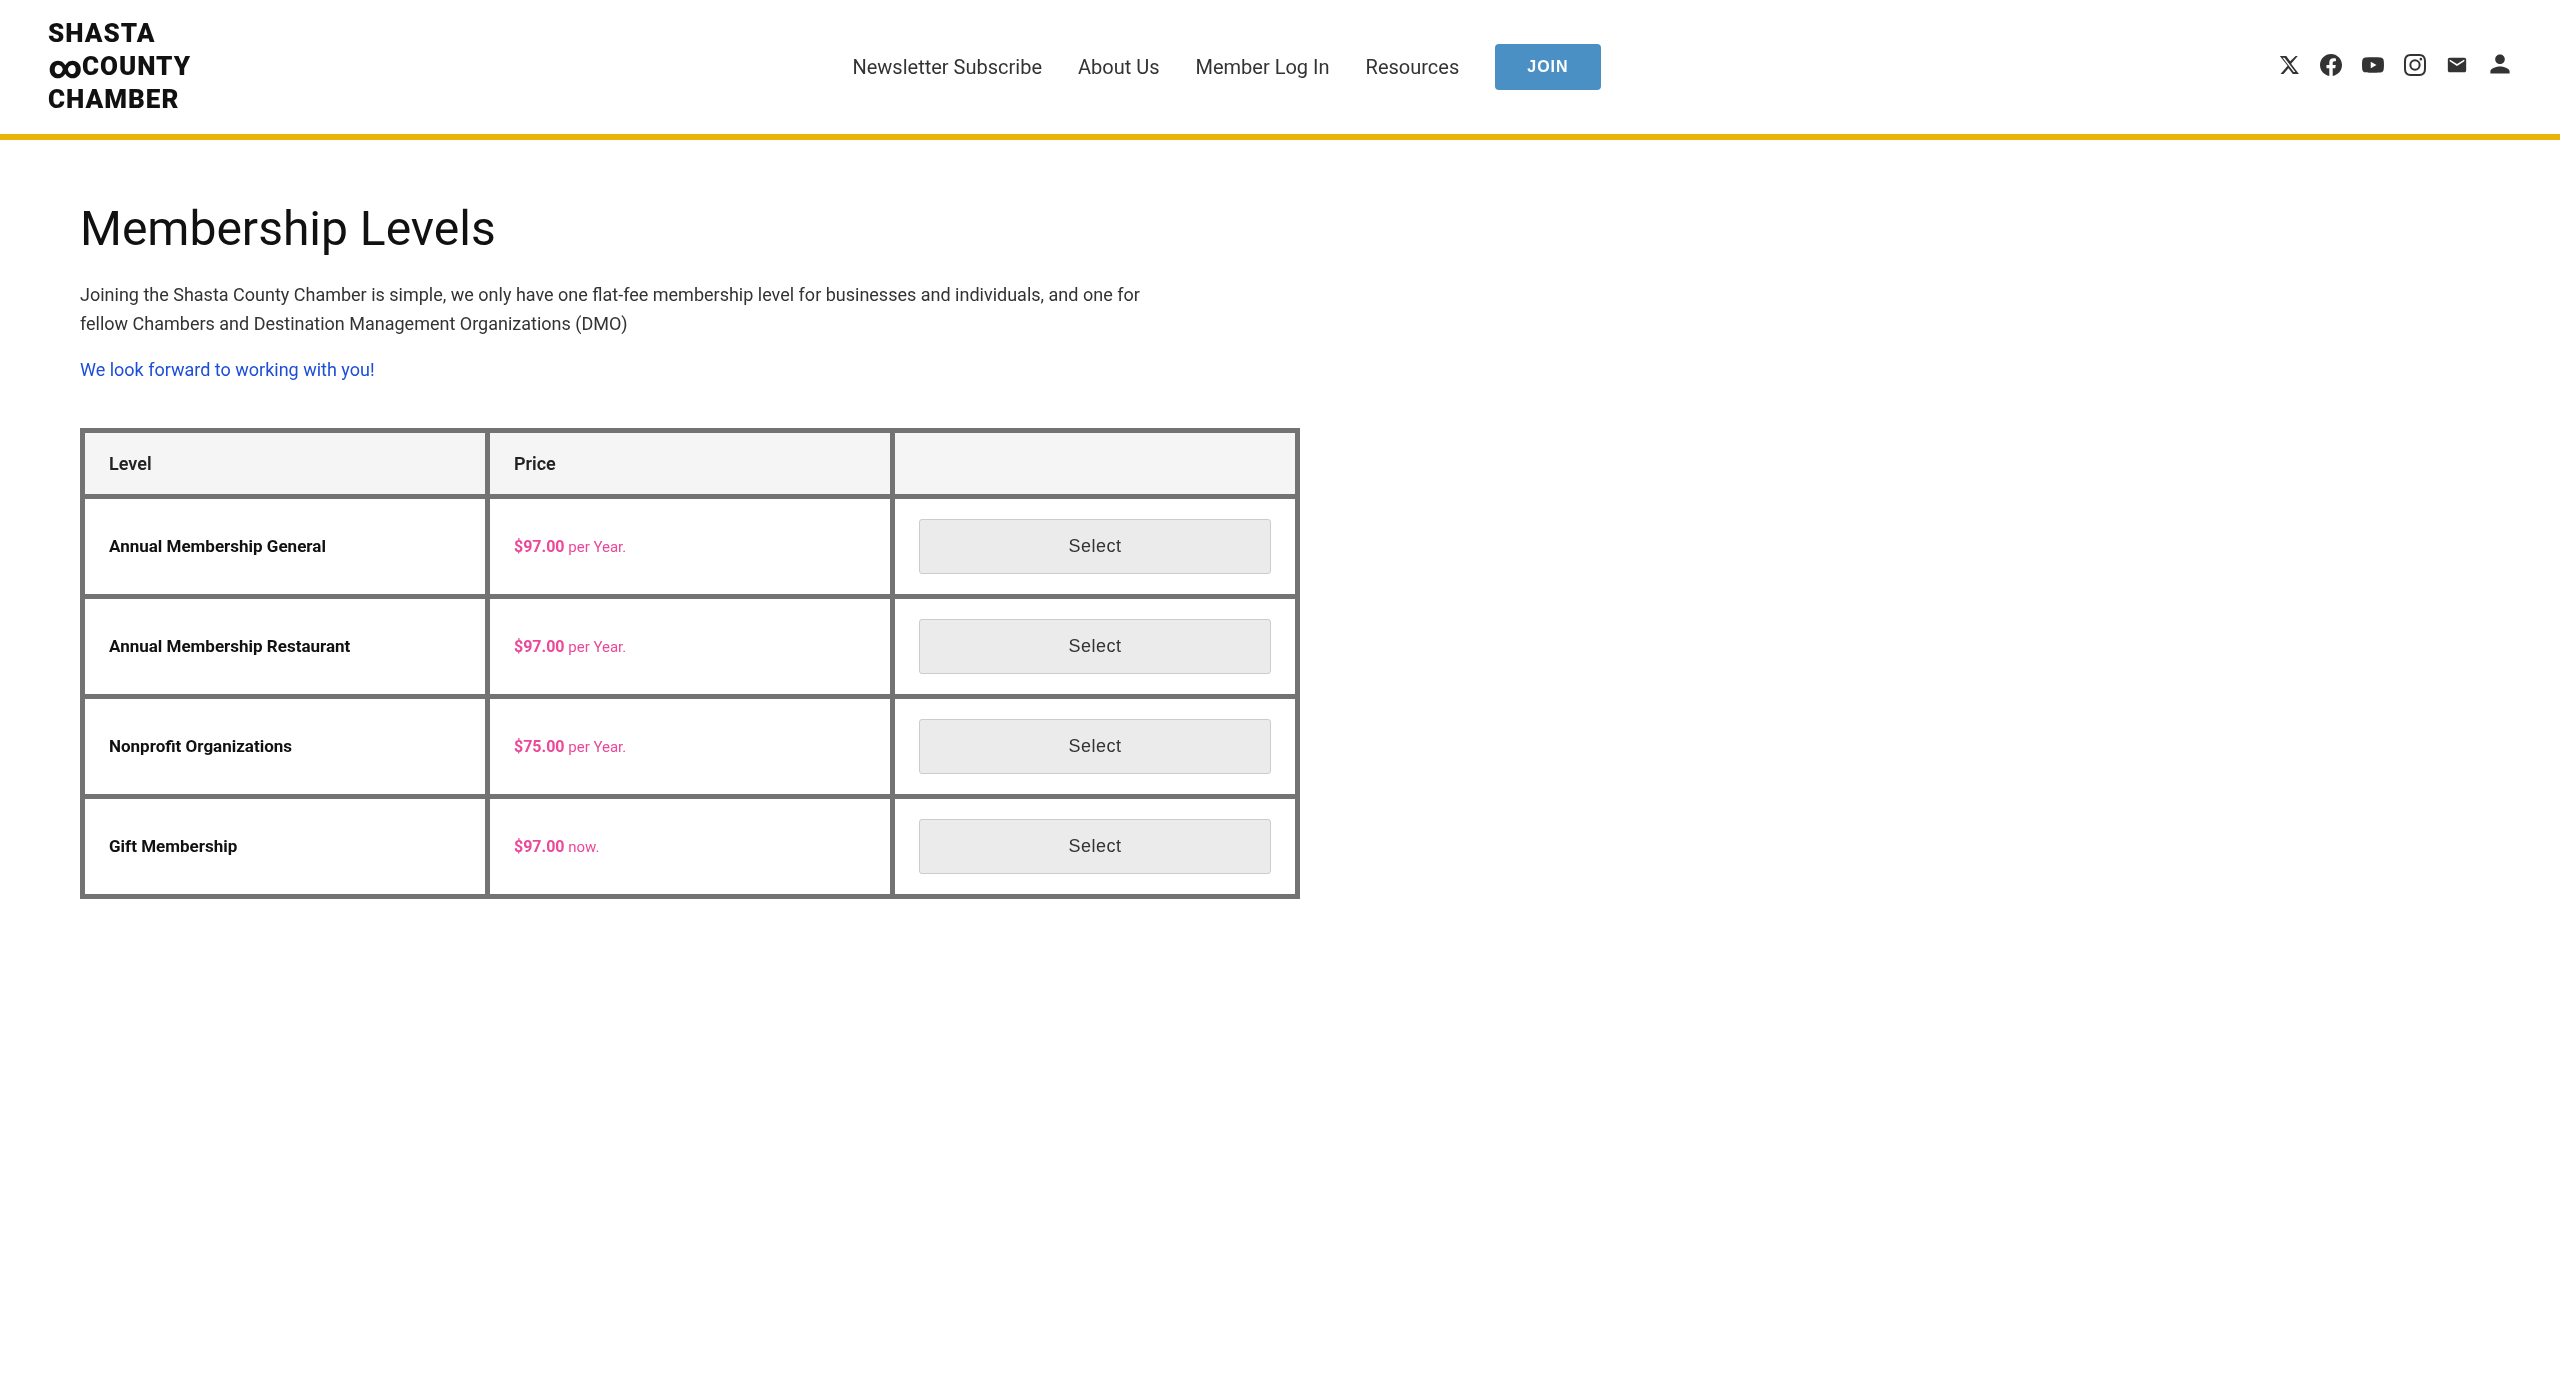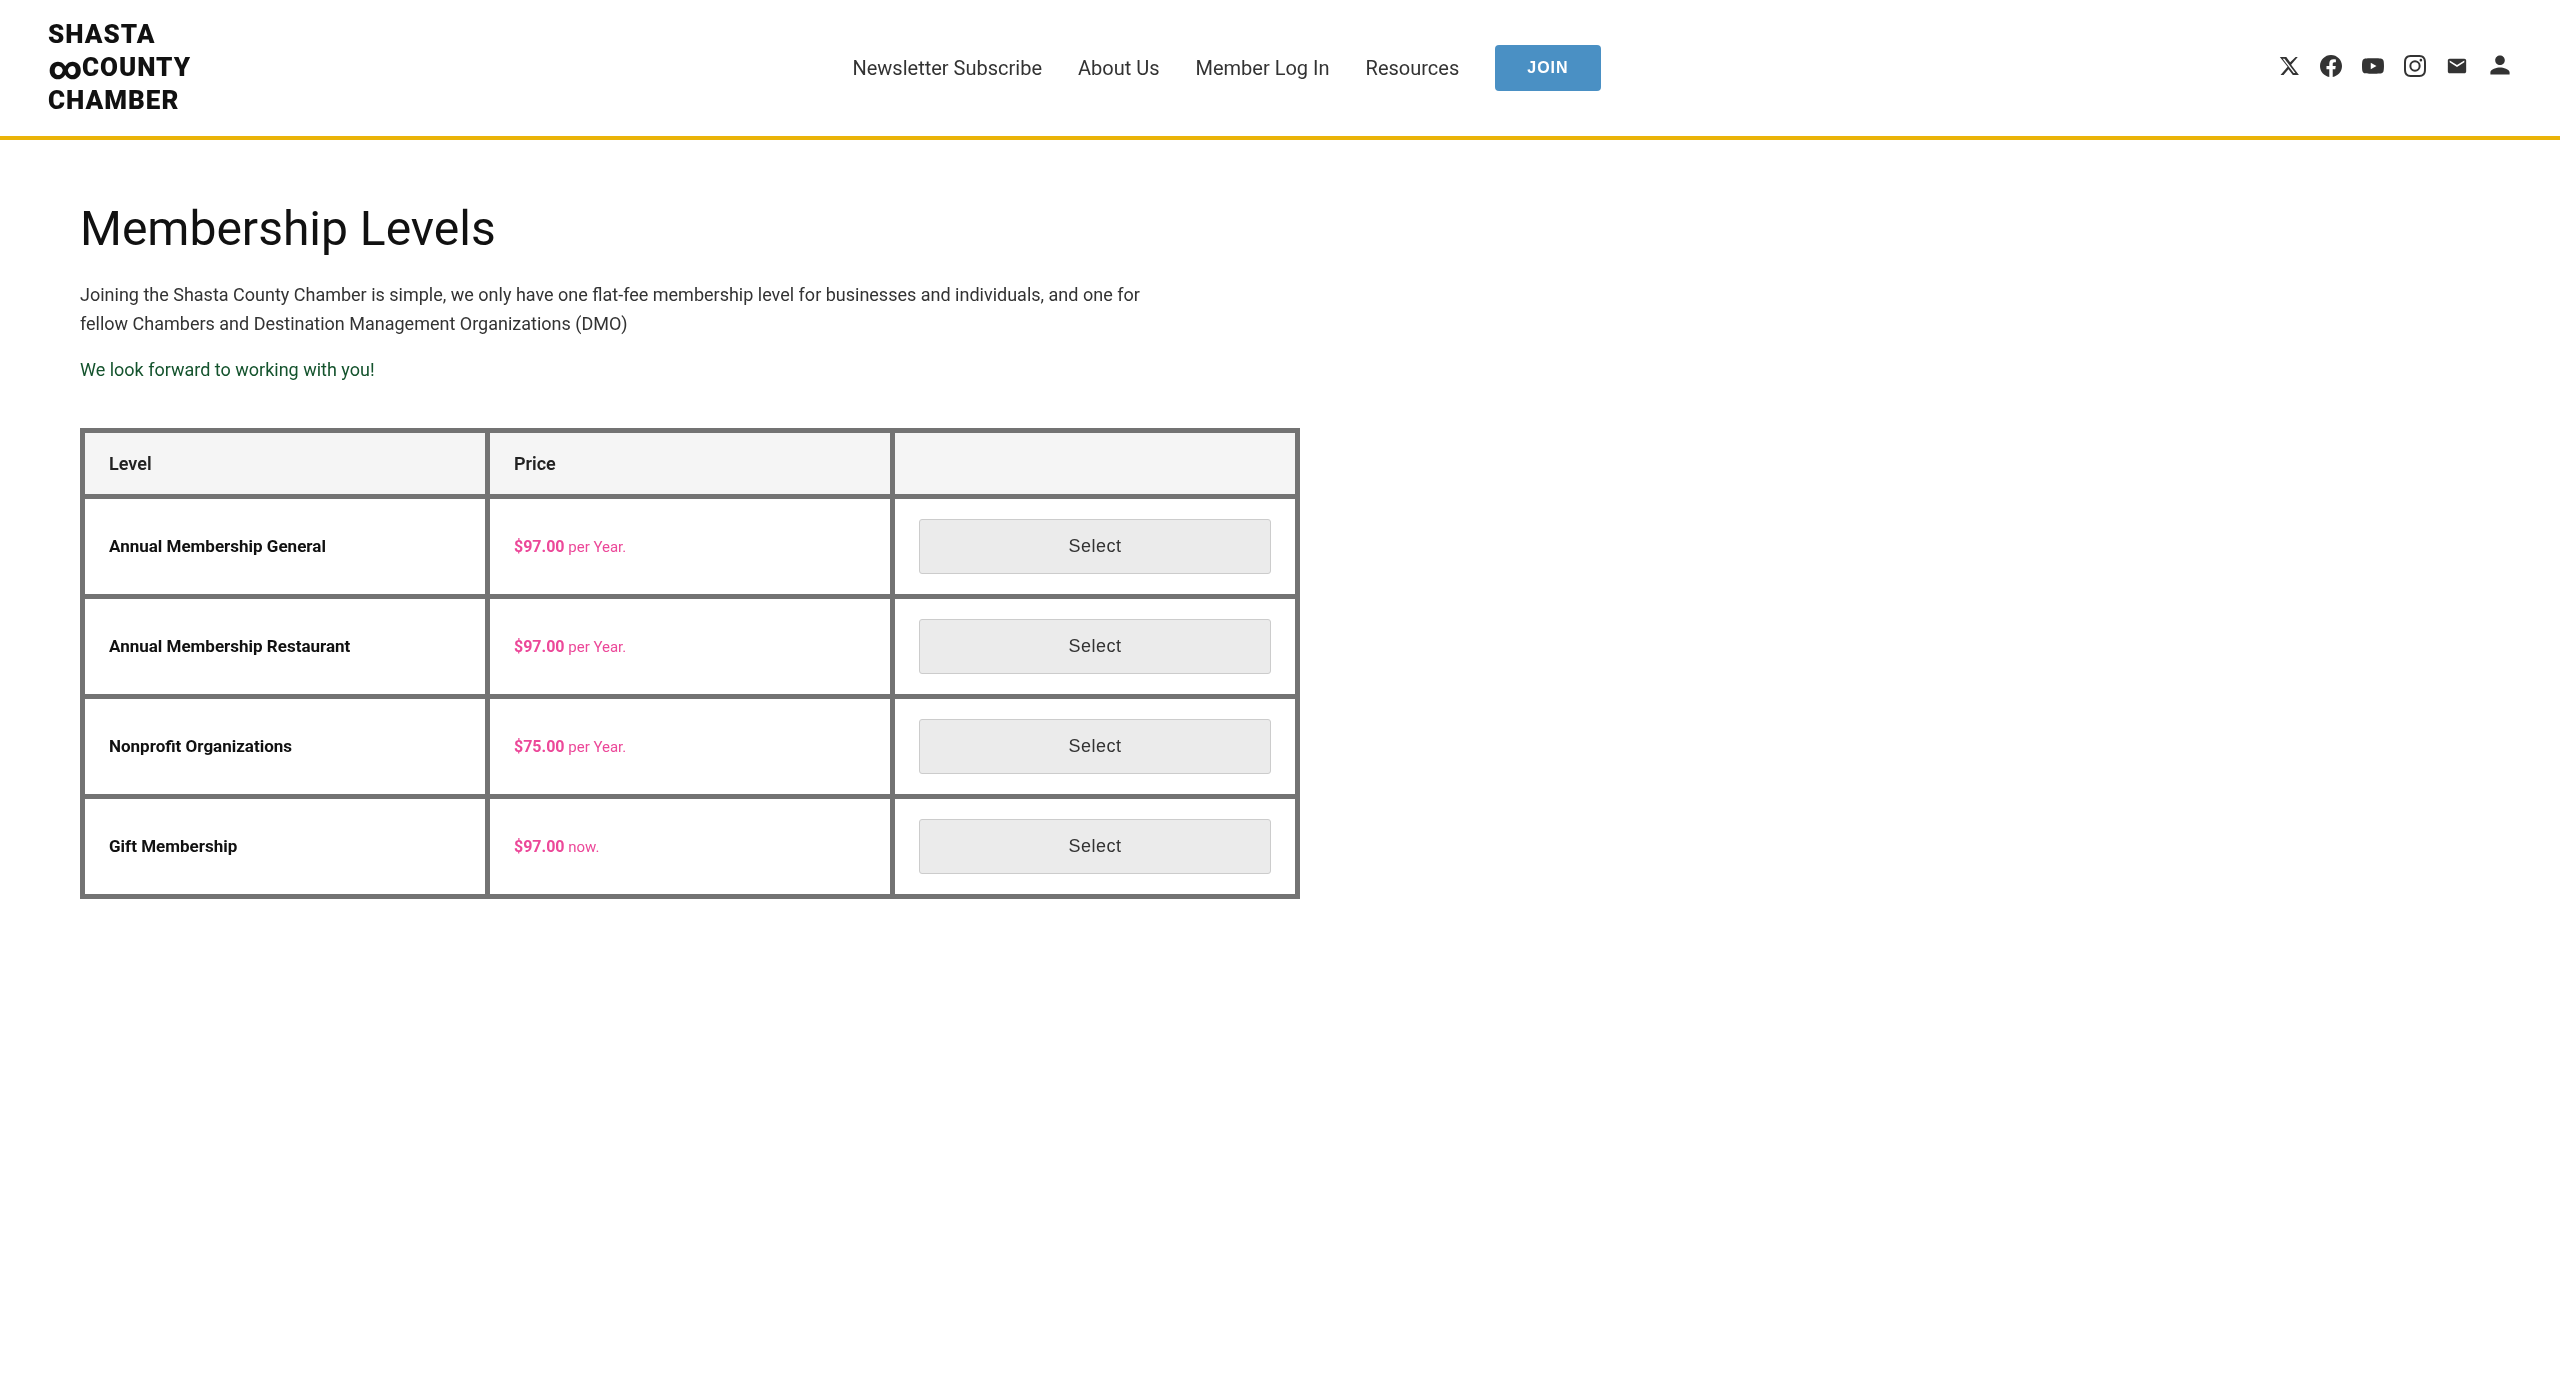--- a/index.html
+++ b/index.html
@@ -15,21 +15,21 @@
     }
 
     
     header {
       display: flex;
       align-items: center;
       justify-content: space-between;
       padding: 0 48px;
       height: 140px;
       background: #ffffff;
-      border-bottom: 4px solid #eab308;
+      border-bottom: 6px solid #eab308;
     }
 
     .logo-area {
       display: flex;
       align-items: center;
     }
 
     .logo-text {
       font-size: 26px;
       font-weight: 900;
@@ -114,21 +114,21 @@
     .description {
       font-size: 18px;
       color: #333;
       line-height: 1.6;
       max-width: 1100px;
       margin-bottom: 20px;
     }
 
     .tagline {
       font-size: 18px;
-      color: #14532d;
+      color: #1d4ed8;
       margin-bottom: 48px;
     }
 
     
     .membership-table {
       width: 1220px;
       border-collapse: collapse;
       border: 1px solid #d0d0d0;
     }
 

